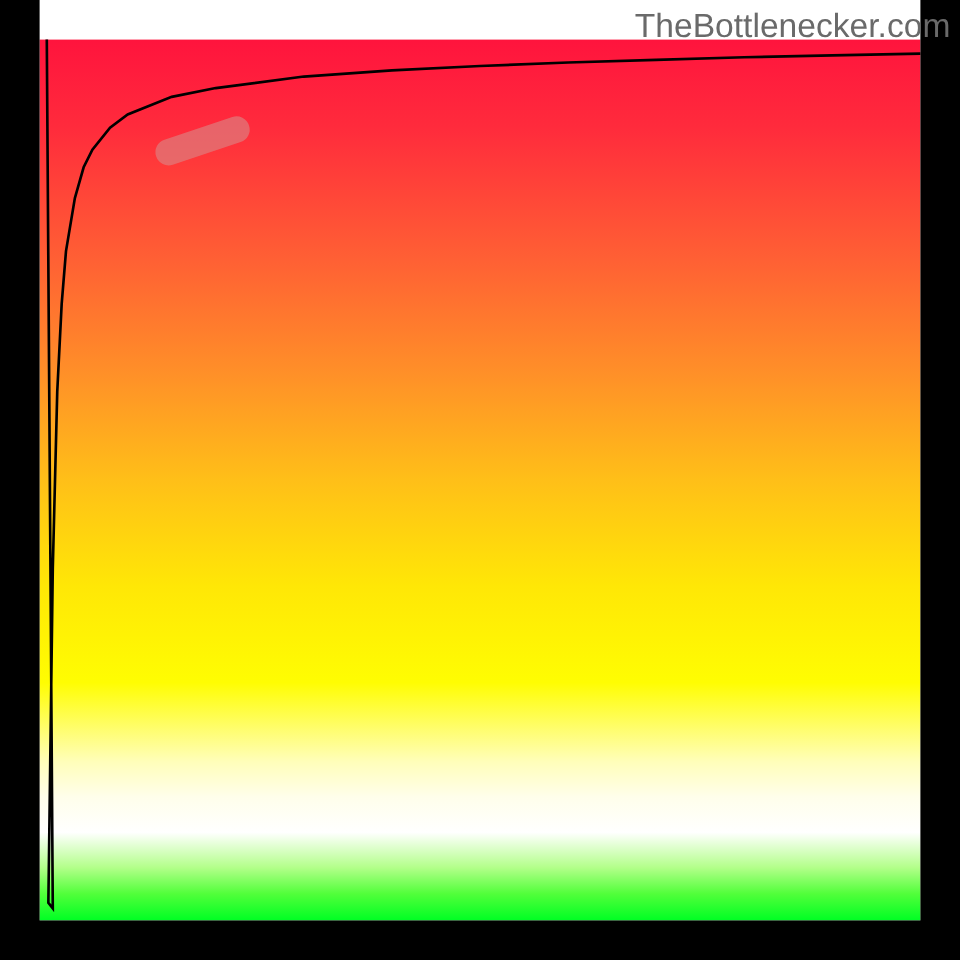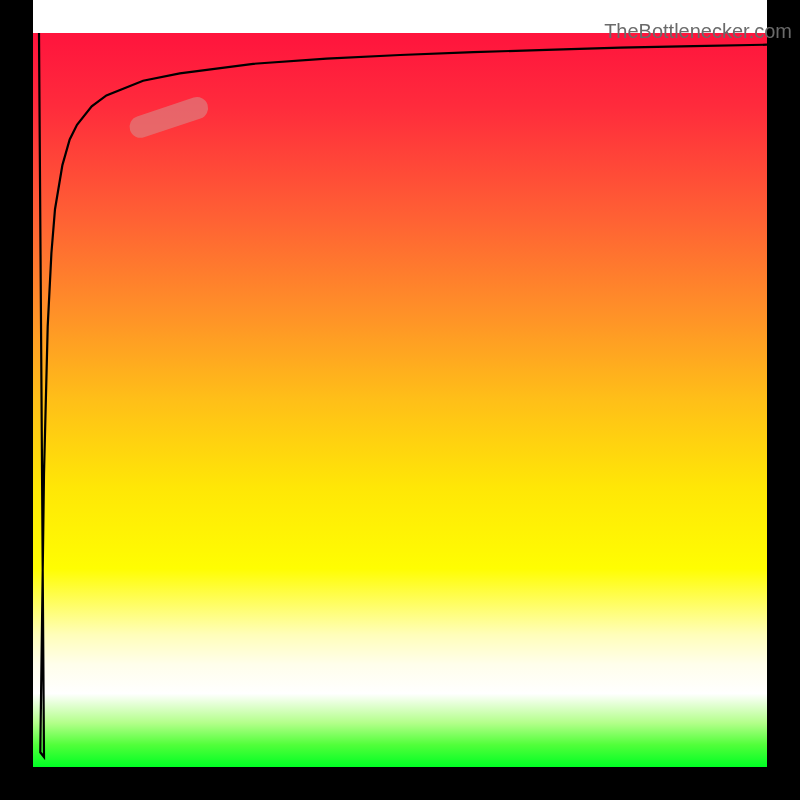--- a/index.html
+++ b/index.html
@@ -9,23 +9,23 @@
     font-family: Arial, Helvetica, sans-serif;
   }
   .chart-container {
     width: 800px;
     height: 800px;
     position: relative;
     overflow: hidden;
   }
   .watermark {
     position: absolute;
-    top: 20px;
+    top: 6px;
     right: 8px;
-    font-size: 20px;
+    font-size: 28px;
     color: #6a6a6a;
     z-index: 10;
   }
   .plot-area {
     position: absolute;
     left: 33px;
     top: 33px;
     width: 734px;
     height: 734px;
     background: linear-gradient(

